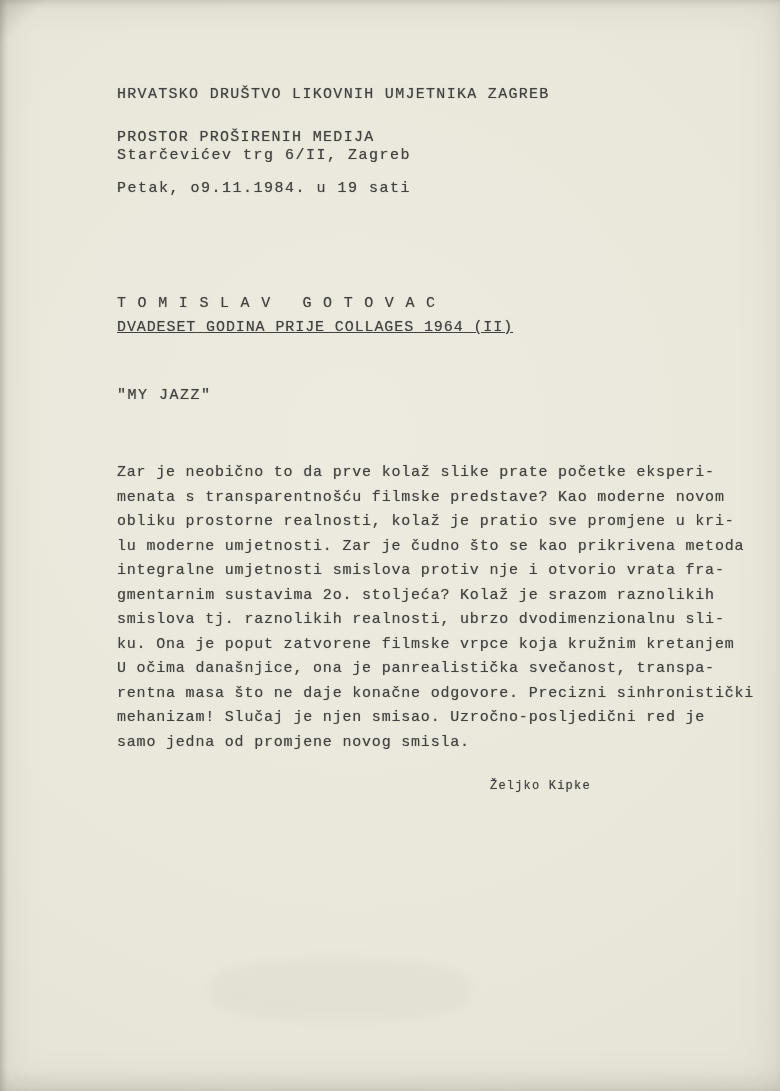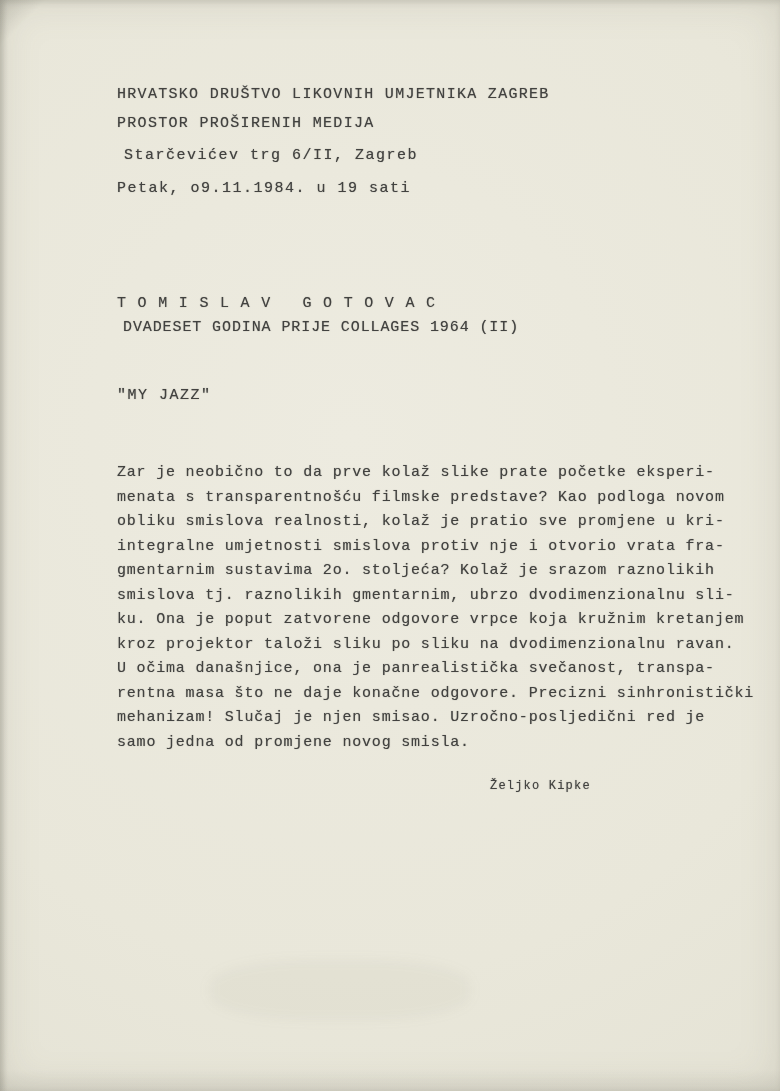--- a/index.html
+++ b/index.html
@@ -72,41 +72,41 @@
 </style>
 </head>
 <body>
 
 <div class="page">
   <div class="edge-shade"></div>
   <div class="ghost"></div>
 
   <div class="tline caps" style="left:117px; top:86px;">HRVATSKO DRUŠTVO LIKOVNIH UMJETNIKA ZAGREB</div>
 
-  <div class="tline caps" style="left:117px; top:115px;">PROSTOR PROŠIRENIH MEDIJA</div>
+  <div class="tline caps" style="left:117px; top:129px;">PROSTOR PROŠIRENIH MEDIJA</div>
 
-  <div class="tline" style="left:124px; top:147px;">Starčevićev trg 6/II, Zagreb</div>
+  <div class="tline" style="left:117px; top:147px;">Starčevićev trg 6/II, Zagreb</div>
 
   <div class="tline" style="left:117px; top:180px;">Petak, o9.11.1984. u 19 sati</div>
 
   <div class="tline caps" style="left:117px; top:295px;">T O M I S L A V   G O T O V A C</div>
 
-  <div class="tline" style="left:123px; top:319px; letter-spacing:0.9px;">DVADESET GODINA PRIJE COLLAGES 1964 (II)</div>
+  <div class="tline" style="left:117px; top:319px; letter-spacing:0.9px;text-decoration:underline;">DVADESET GODINA PRIJE COLLAGES 1964 (II)</div>
 
   <div class="tline" style="left:117px; top:387px;">"MY JAZZ"</div>
 
   <div class="body-block">
     <div>Zar je neobično to da prve kolaž slike prate početke eksperi-</div>
-    <div>menata s transparentnošću filmske predstave? Kao podloga novom</div>
-    <div>obliku smislova realnosti, kolaž je pratio sve promjene u kri-</div>
+    <div>menata s transparentnošću filmske predstave? Kao moderne novom</div>
+    <div>obliku prostorne realnosti, kolaž je pratio sve promjene u kri-</div>
+    <div>lu moderne umjetnosti. Zar je čudno što se kao prikrivena metoda</div>
     <div>integralne umjetnosti smislova protiv nje i otvorio vrata fra-</div>
     <div>gmentarnim sustavima 2o. stoljeća? Kolaž je srazom raznolikih</div>
-    <div>smislova tj. raznolikih gmentarnim, ubrzo dvodimenzionalnu sli-</div>
-    <div>ku. Ona je poput zatvorene odgovore vrpce koja kružnim kretanjem</div>
-    <div>kroz projektor taloži sliku po sliku na dvodimenzionalnu ravan.</div>
+    <div>smislova tj. raznolikih realnosti, ubrzo dvodimenzionalnu sli-</div>
+    <div>ku. Ona je poput zatvorene filmske vrpce koja kružnim kretanjem</div>
     <div>U očima današnjice, ona je panrealistička svečanost, transpa-</div>
     <div>rentna masa što ne daje konačne odgovore. Precizni sinhronistički</div>
     <div>mehanizam! Slučaj je njen smisao. Uzročno-posljedični red je</div>
     <div>samo jedna od promjene novog smisla.</div>
   </div>
 
   <div class="sig">Željko Kipke</div>
 </div>
 
 </body></html>

